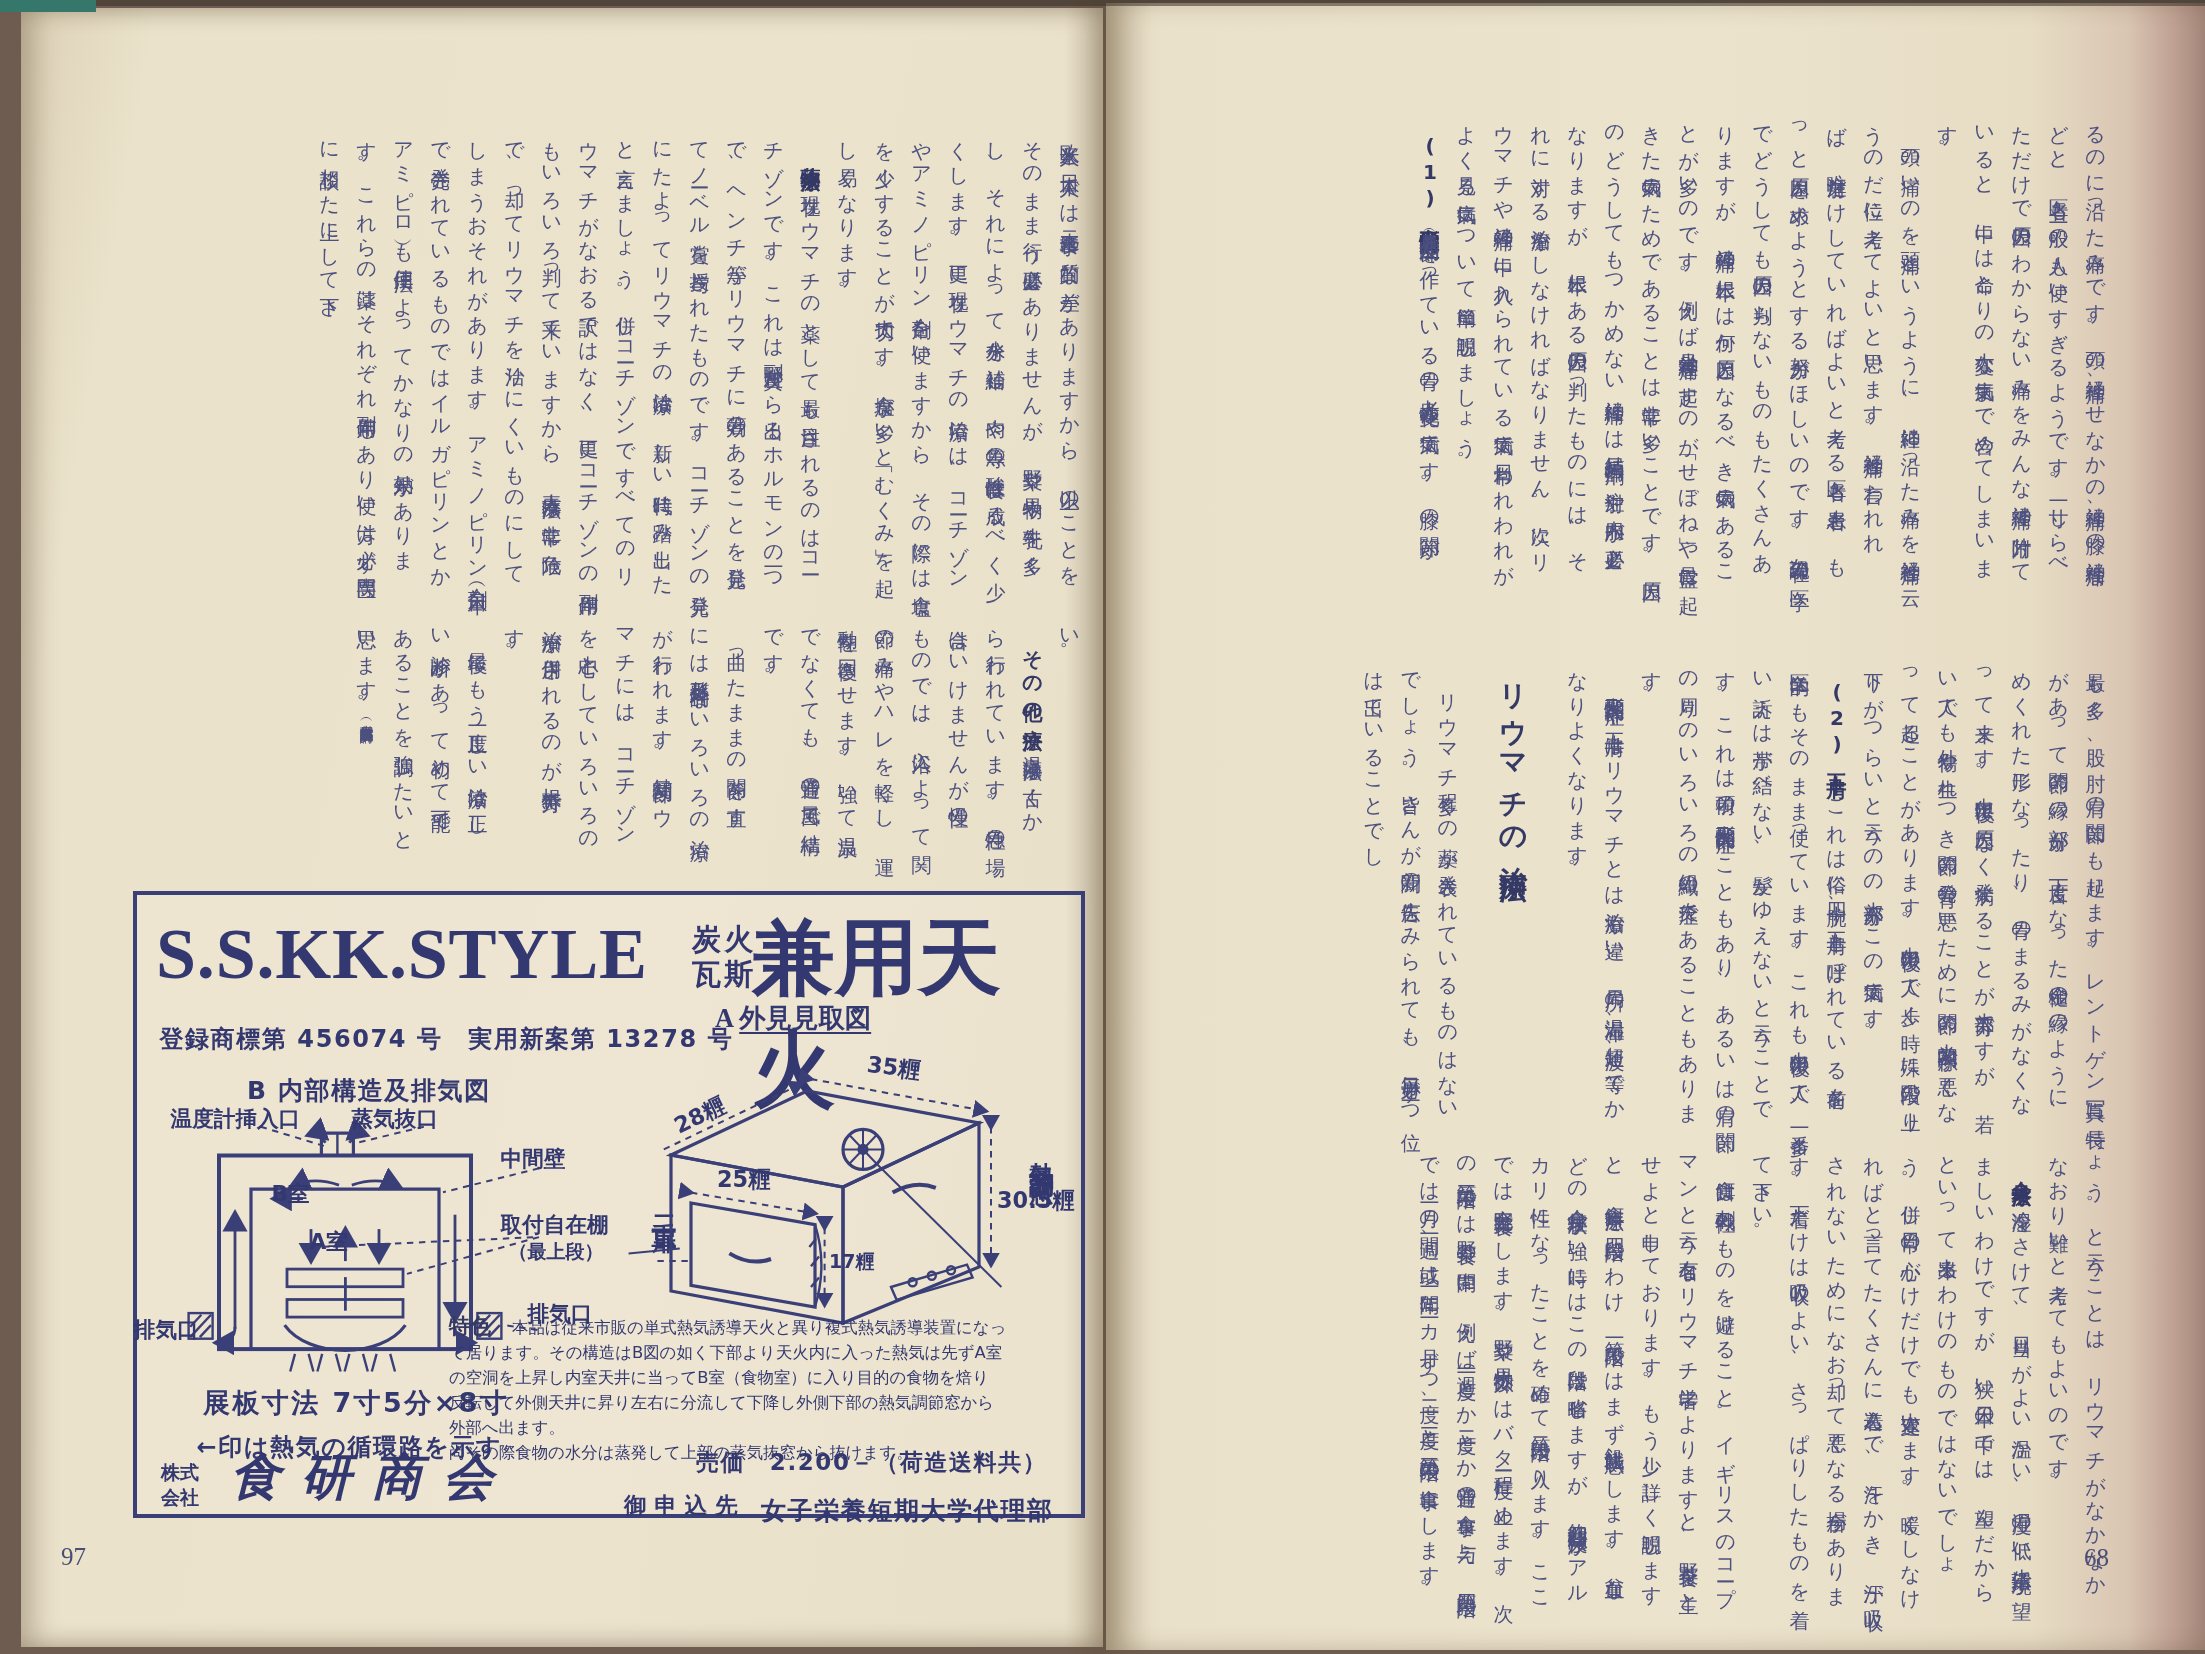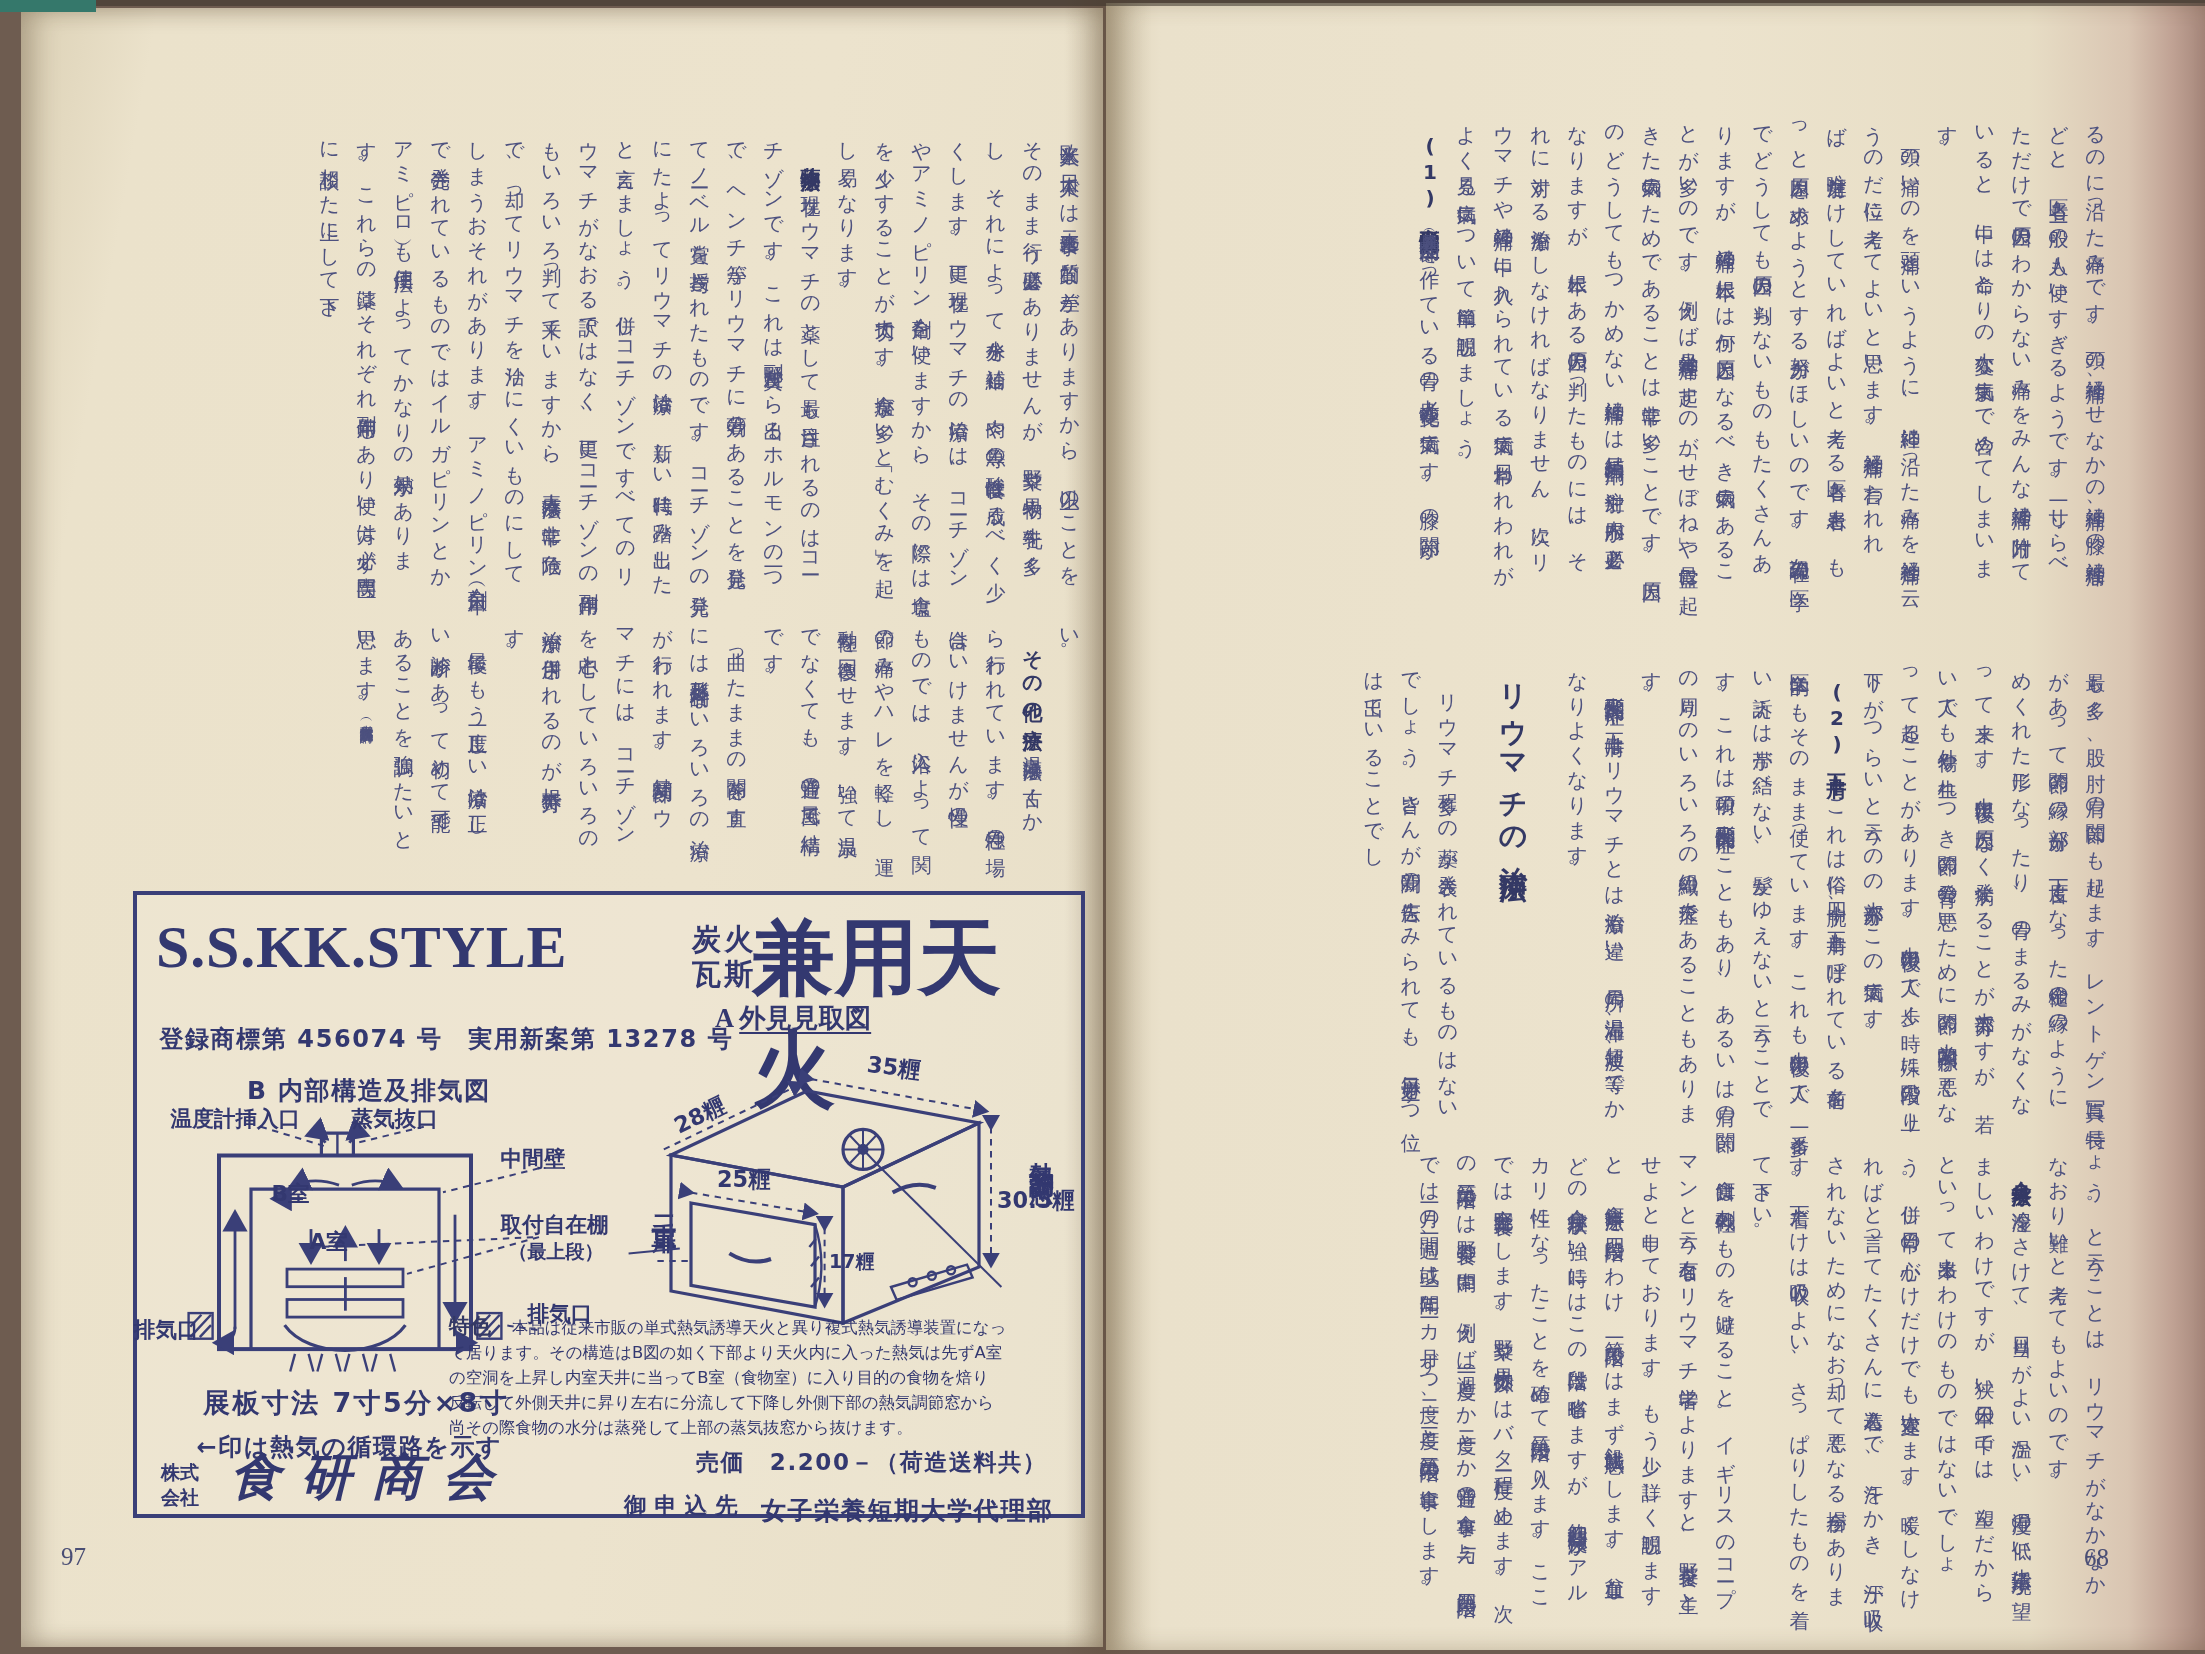--- a/index.html
+++ b/index.html
@@ -46,21 +46,21 @@
 
   
   .pagenum{position:absolute;font-family:"Liberation Serif",serif;font-size:25px;color:#4a4e74;text-align:center;}
 
   
   .ad{
     position:absolute;left:133px;top:891px;width:944px;height:619px;
     border:4.8px solid #3a3f78;background:rgba(255,255,255,.10);color:var(--ad-ink);
   }
   .ad .abs{position:absolute;}
-  .ad-latin{left:19px;top:17.6px;font-family:"Liberation Serif",serif;font-weight:700;font-size:60px;letter-spacing:0.8px;color:var(--ad-ink);}
+  .ad-latin{left:19px;top:17.6px;font-family:"Liberation Serif",serif;font-weight:700;font-size:72px;letter-spacing:0.8px;color:var(--ad-ink);}
   .ad-subs{left:555px;top:27px;font-size:29px;font-weight:700;line-height:35px;letter-spacing:3.2px;}
   .ad-main{left:615px;top:8px;font-family:"Liberation Serif",serif;font-weight:700;font-size:83px;letter-spacing:0px;}
   .ad-reg{left:22.4px;top:128px;font-size:24px;font-weight:700;letter-spacing:1.6px;}
   .ad-a-title{left:578px;top:106px;font-size:26.4px;font-weight:700;font-family:Liberation Serif, serif;}
   .ad-a-title .ul{text-decoration:underline;text-underline-offset:4.8px;}
   .ad-b-title{left:110px;top:179px;font-size:25px;font-weight:700;letter-spacing:1.6px;}
   .diagram{position:absolute;}
   .diagram svg{position:absolute;left:0;top:0;}
   .dlabel{position:absolute;font-size:21.6px;font-weight:700;color:var(--ad-ink);white-space:nowrap;}
   .dlabel.vert{writing-mode:vertical-rl;text-orientation:upright;letter-spacing:4.8px;font-size:25px;}
@@ -255,20 +255,21 @@
     <span class="dlabel vert" style="left:398px;top:94px;height:180px">熱氣調節窓</span>
   </div>
 
   <div class="abs ad-board">展板寸法 7寸5分×8寸</div>
   <div class="abs ad-note">←印は熱気の循環路を示す</div>
   <div class="abs ad-features">
       <div><span class="bold" style="font-size: 21px; margin-top: 44px;">特色　</span>本品は従来市販の単式熱気誘導天火と異り複式熱気誘導装置になっ</div>
       <div>て居ります。その構造はB図の如く下部より天火内に入った熱気は先ずA室</div>
       <div>の空洞を上昇し内室天井に当ってB室（食物室）に入り目的の食物を焙り</div>
       <div>反転して外側天井に昇り左右に分流して下降し外側下部の熱気調節窓から</div>
+      <div>外部へ出ます。</div>
       <div>尚その際食物の水分は蒸発して上部の蒸気抜窓から抜けます。</div>
     </div>
 
   <div class="abs ad-cotype">
     <div>株式</div>
     <div>会社</div>
   </div>
   <div class="abs ad-company">食研商会</div>
   <div class="abs ad-contact-label">御申込先</div>
   <div class="abs ad-price">売価　2.200－（荷造送料共）</div>

